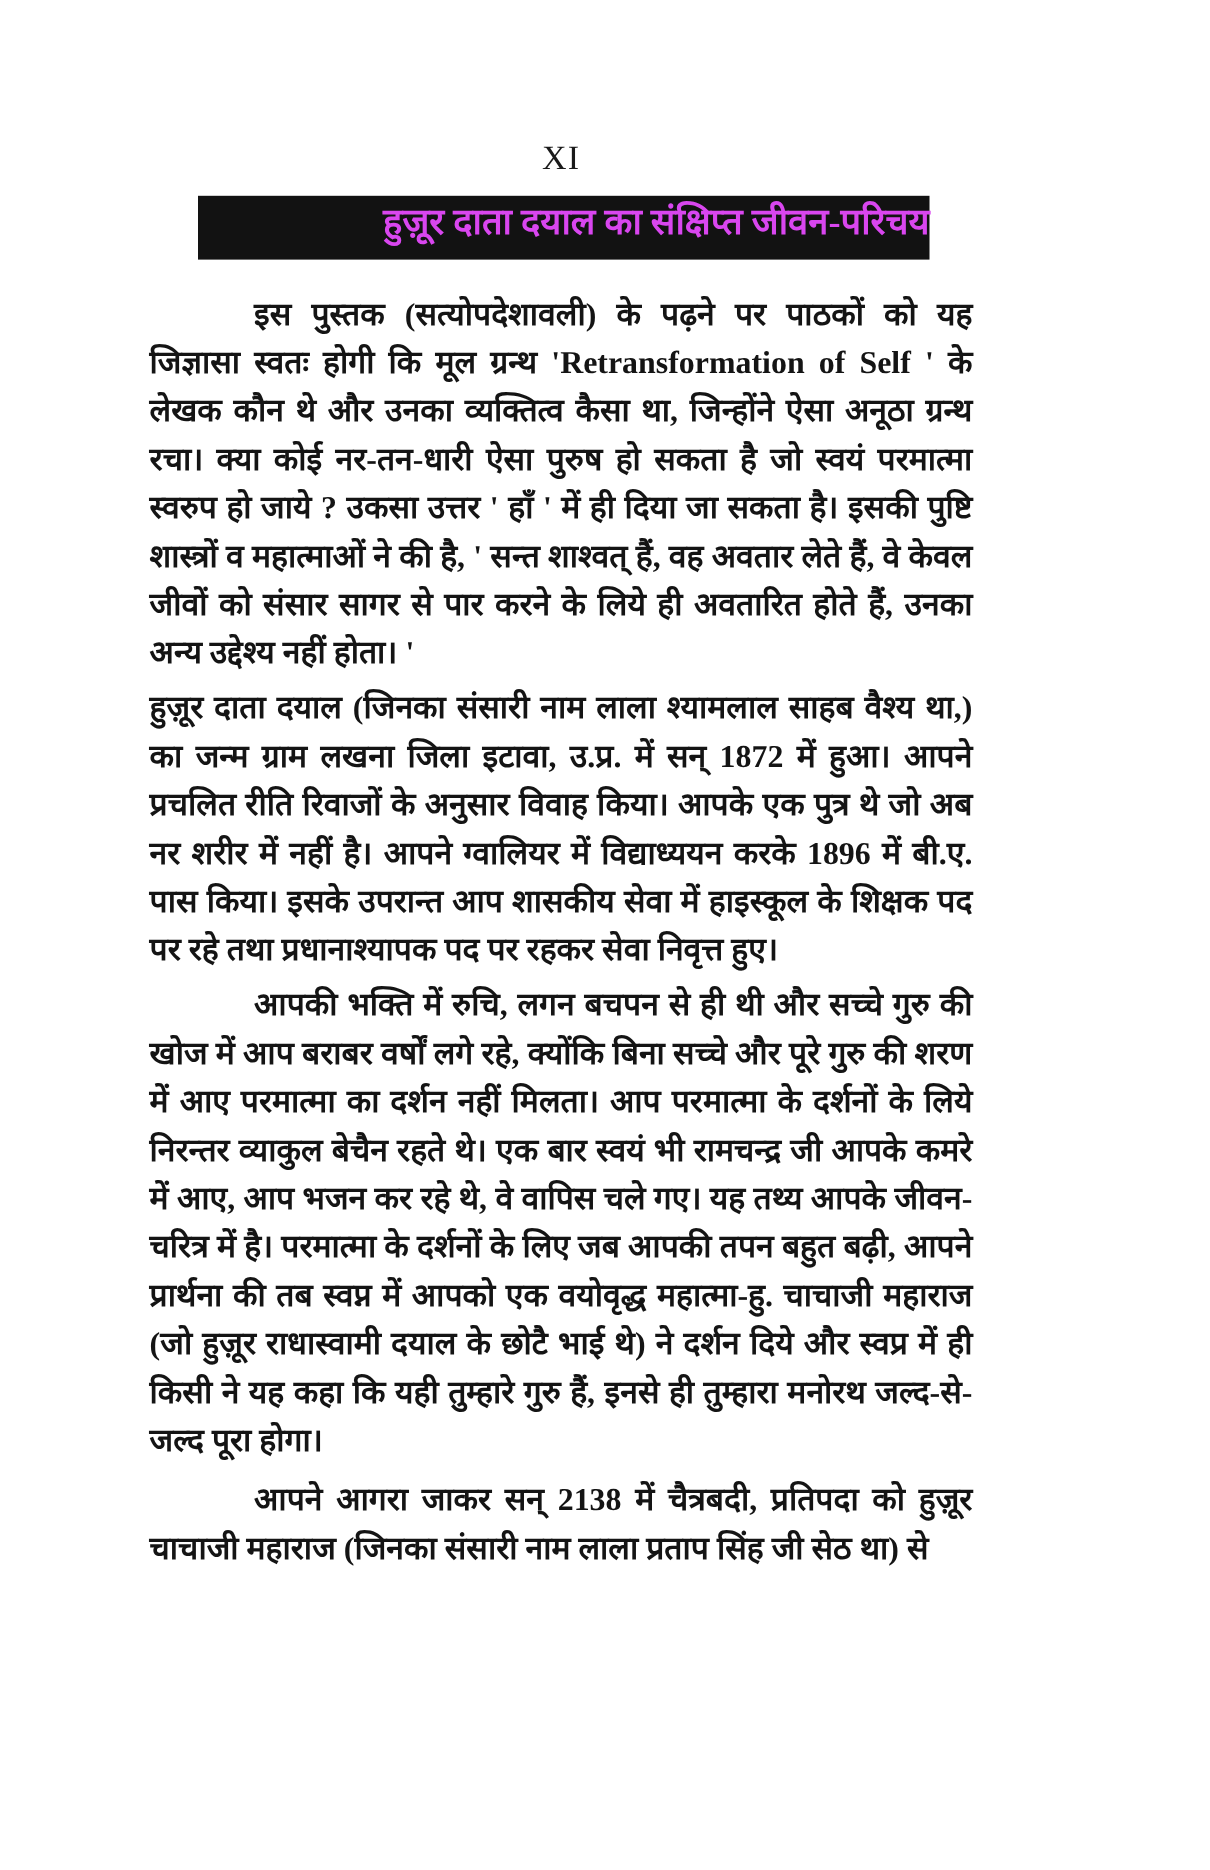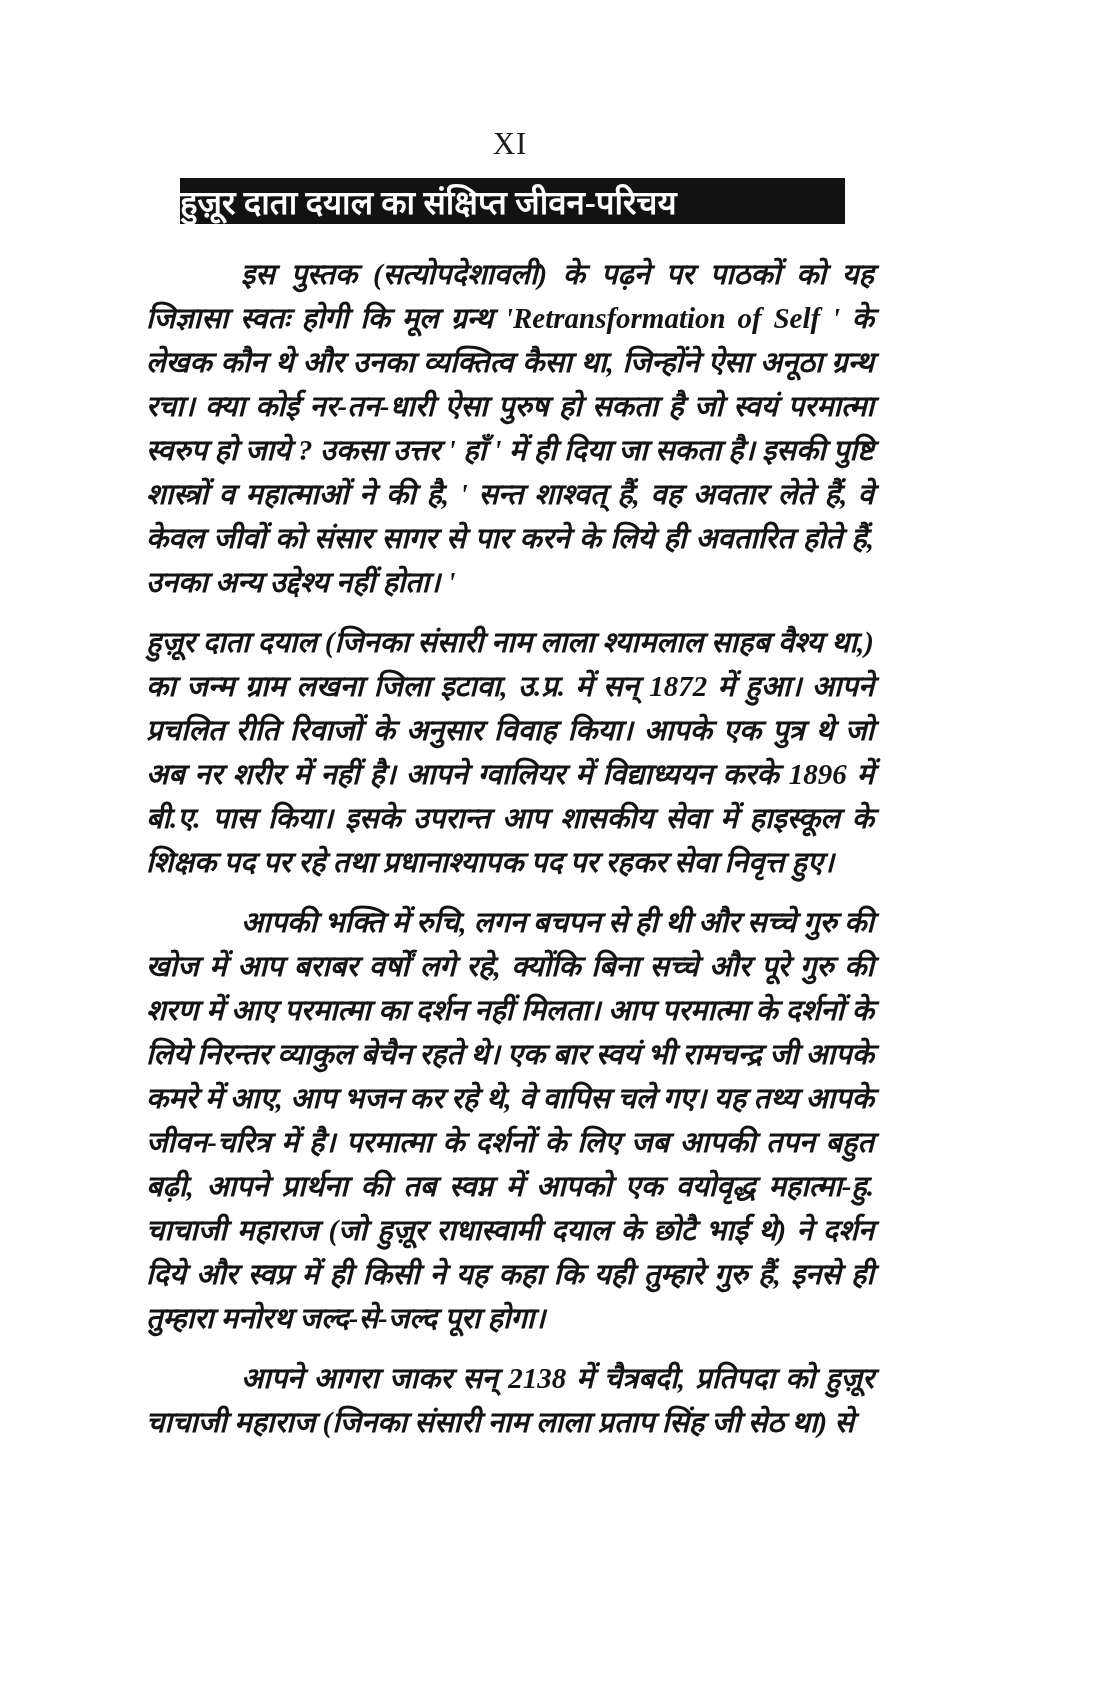--- a/index.html
+++ b/index.html
@@ -23,42 +23,41 @@
     text-align: center;
     font-size: 31px;
     letter-spacing: 1px;
     color: #1a1a1a;
   }
   .title-banner {
     margin-top: 16px;
     margin-left: 180px;
     width: 665px;
     background: #121212;
-    color: #ffffff;
-    text-align: left;
-    padding: 5px 0 1px 0;
+    color: #d946ef;
+    text-align: right;
+    padding: 5px 0 13px 0;
   }
   .title-banner .banner-text {
     font-size: 33px;
     font-weight: bold;
     line-height: 40px;
   }
   .content {
     margin-top: 28px;
     margin-left: 130px;
     width: 760px;
   }
   .para {
-    margin: 16px;
+    margin: 6px;
     font-size: 29px;
     font-weight: bold;
     line-height: 44px;
     text-align: justify;
     color: #141414;
-    font-style: italic;
   }
   .para.indent {
     text-indent: 95px;
   }
   .para.last {
     margin-top: 10px;
   }
 </style>
 </head>
 <body>

